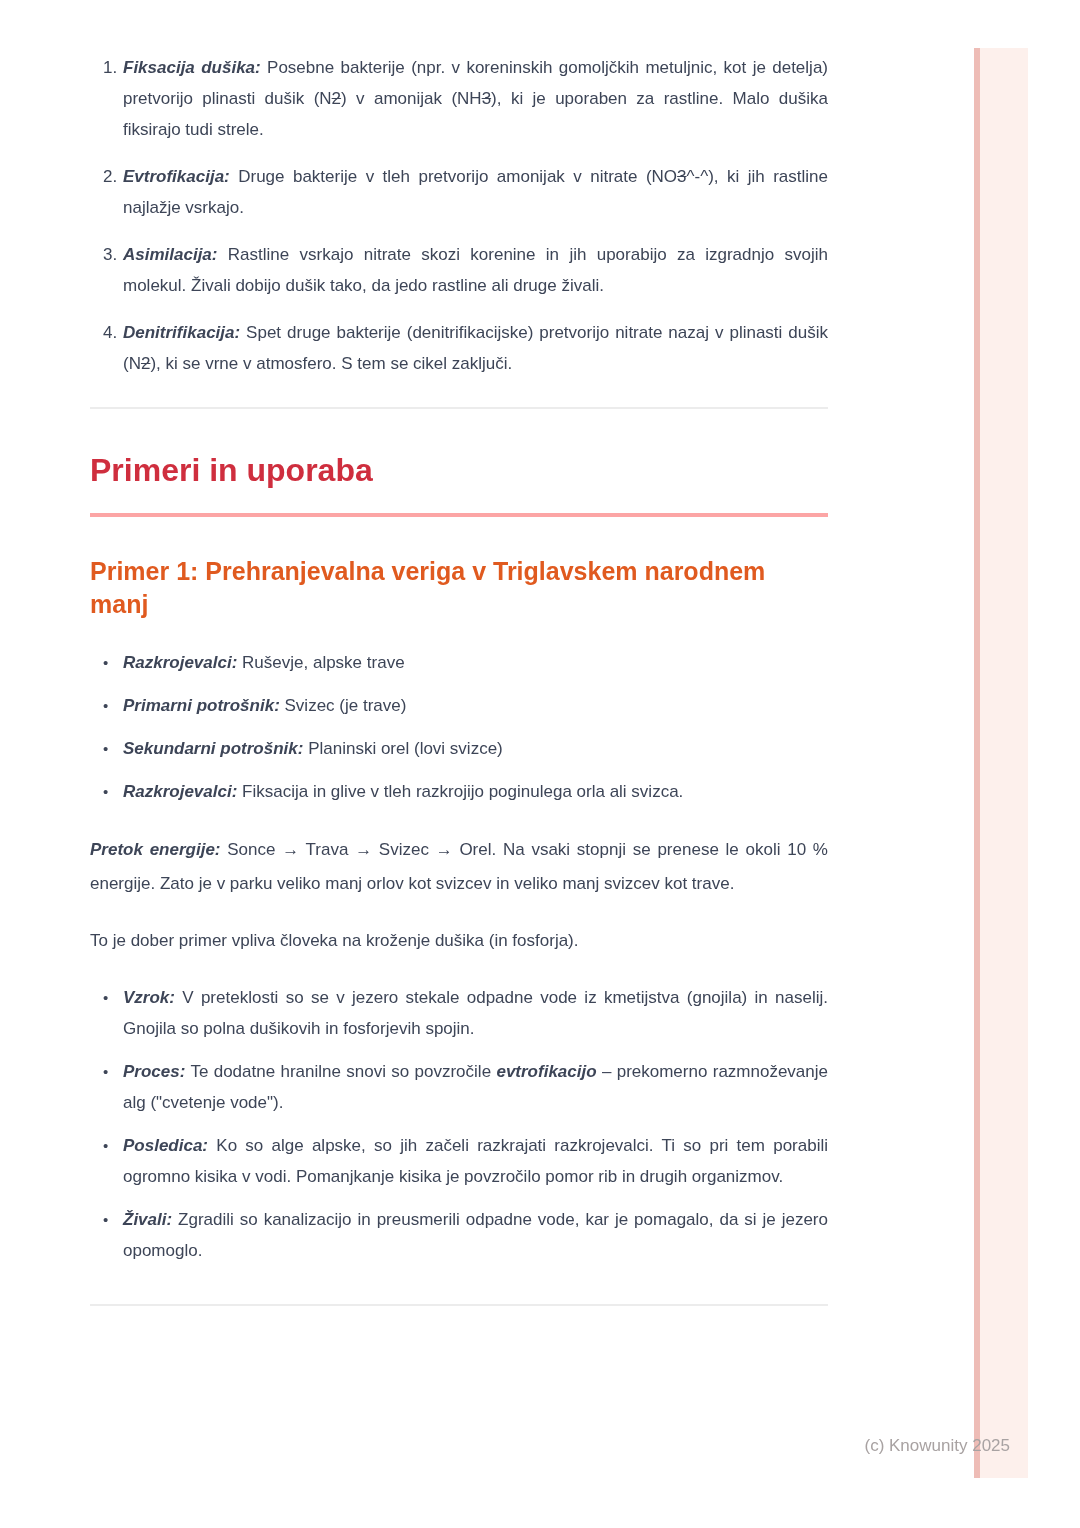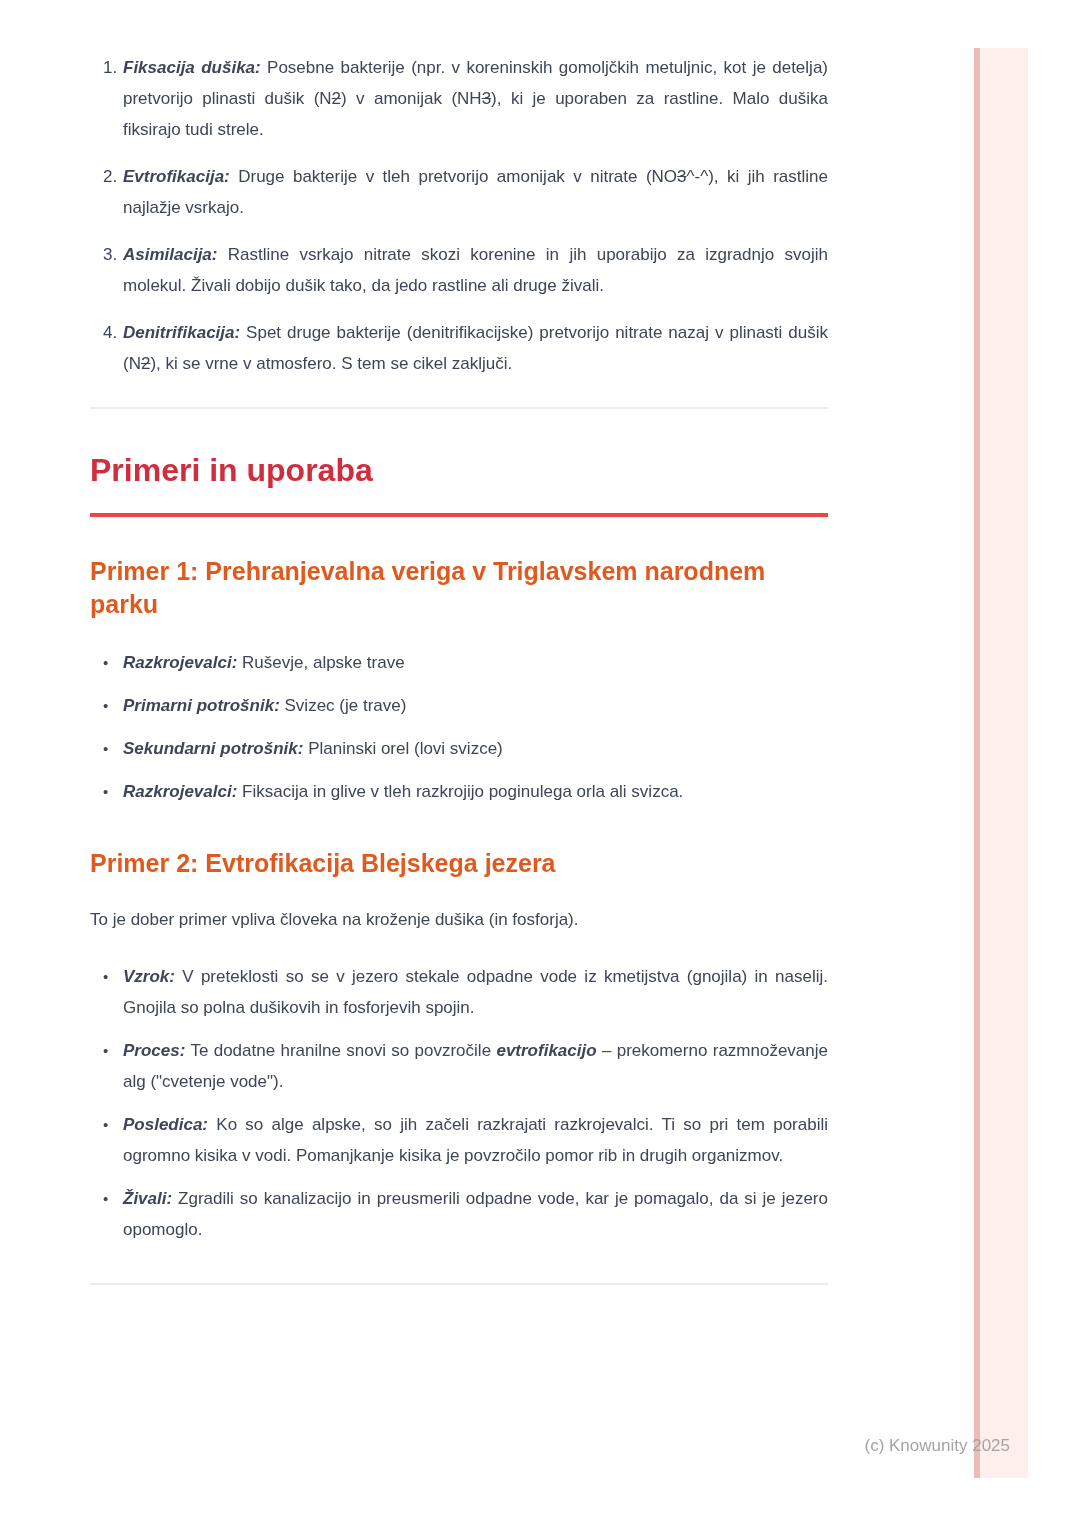--- a/index.html
+++ b/index.html
@@ -60,21 +60,21 @@
     margin-top: 28px;
   }
 
   h1.section-title {
     margin-top: 42px;
     font-size: 32px;
     line-height: 38px;
     font-weight: 700;
     color: #cf2e3e;
     padding-bottom: 24px;
-    border-bottom: 4px solid #ef4444;
+    border-bottom: 4px solid #fca5a5;
   }
 
   h2.subheading {
     font-size: 25px;
     line-height: 33px;
     font-weight: 700;
     color: #e05a1f;
   }
   h2.first { margin-top: 38px; }
   h2.second { margin-top: 40px; }
@@ -142,43 +142,43 @@
       <div class="li">
         <span class="num">4.</span>
         <div class="li-text"><span class="seg-bold">Denitrifikacija:</span><span> Spet druge bakterije (denitrifikacijske) pretvorijo nitrate nazaj v plinasti dušik (N</span><span class="seg-strike">2</span><span>), ki se vrne v atmosfero. S tem se cikel zaključi.</span></div>
       </div>
     </div>
 
     <hr class="divider">
 
     <h1 class="section-title">Primeri in uporaba</h1>
 
-    <h2 class="subheading first">Primer 1: Prehranjevalna veriga v Triglavskem narodnem parku</h2>
+    <h2 class="subheading first">Primer 1: Prehranjevalna veriga v Triglavskem narodnem manj</h2>
 
     <div class="ulist">
       <div class="li">
         <span class="bullet">•</span>
         <div class="li-text"><span class="seg-bold">Razkrojevalci:</span><span> Ruševje, alpske trave</span></div>
       </div>
       <div class="li">
         <span class="bullet">•</span>
         <div class="li-text"><span class="seg-bold">Primarni potrošnik:</span><span> Svizec (je trave)</span></div>
       </div>
       <div class="li">
         <span class="bullet">•</span>
         <div class="li-text"><span class="seg-bold">Sekundarni potrošnik:</span><span> Planinski orel (lovi svizce)</span></div>
       </div>
       <div class="li">
         <span class="bullet">•</span>
         <div class="li-text"><span class="seg-bold">Razkrojevalci:</span><span> Fiksacija in glive v tleh razkrojijo poginulega orla ali svizca.</span></div>
       </div>
     </div>
 
-
-    <h2 class="subheading second">Primer 2: Evtrofikacija Blejskega jezera</h2>
+    <p class="energy"><span class="seg-bold">Pretok energije:</span><span> Sonce → Trava → Svizec → Orel. Na vsaki stopnji se prenese le okoli 10 % energije. Zato je v parku veliko manj orlov kot svizcev in veliko manj svizcev kot trave.</span></p>
+
 
     <p class="intro">To je dober primer vpliva človeka na kroženje dušika (in fosforja).</p>
 
     <div class="ulist">
       <div class="li">
         <span class="bullet">•</span>
         <div class="li-text"><span class="seg-bold">Vzrok:</span><span> V preteklosti so se v jezero stekale odpadne vode iz kmetijstva (gnojila) in naselij. Gnojila so polna dušikovih in fosforjevih spojin.</span></div>
       </div>
       <div class="li">
         <span class="bullet">•</span>

